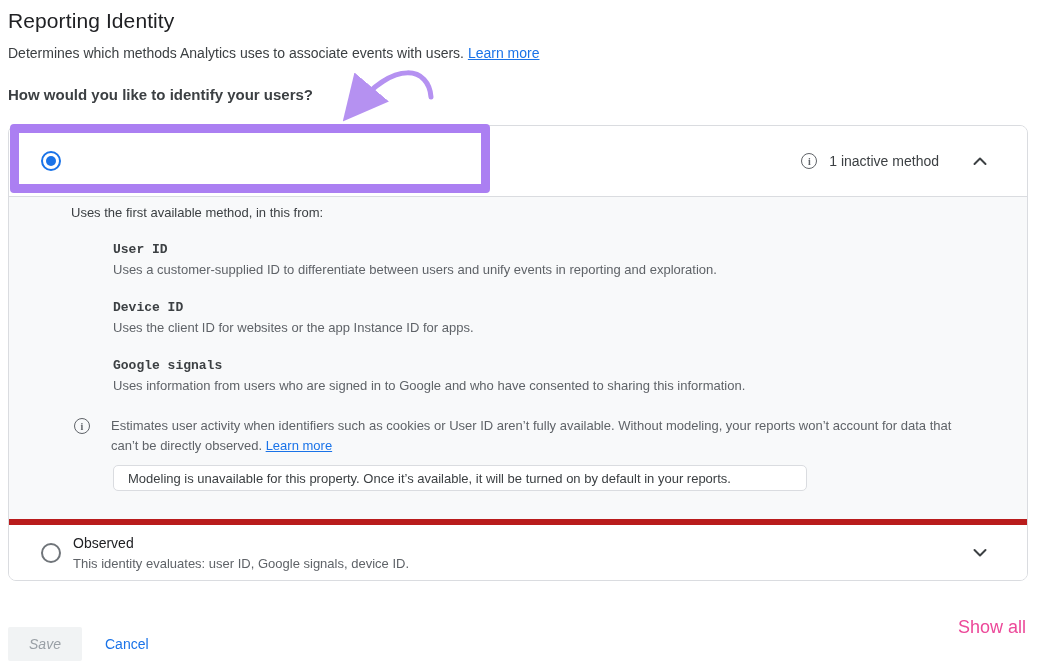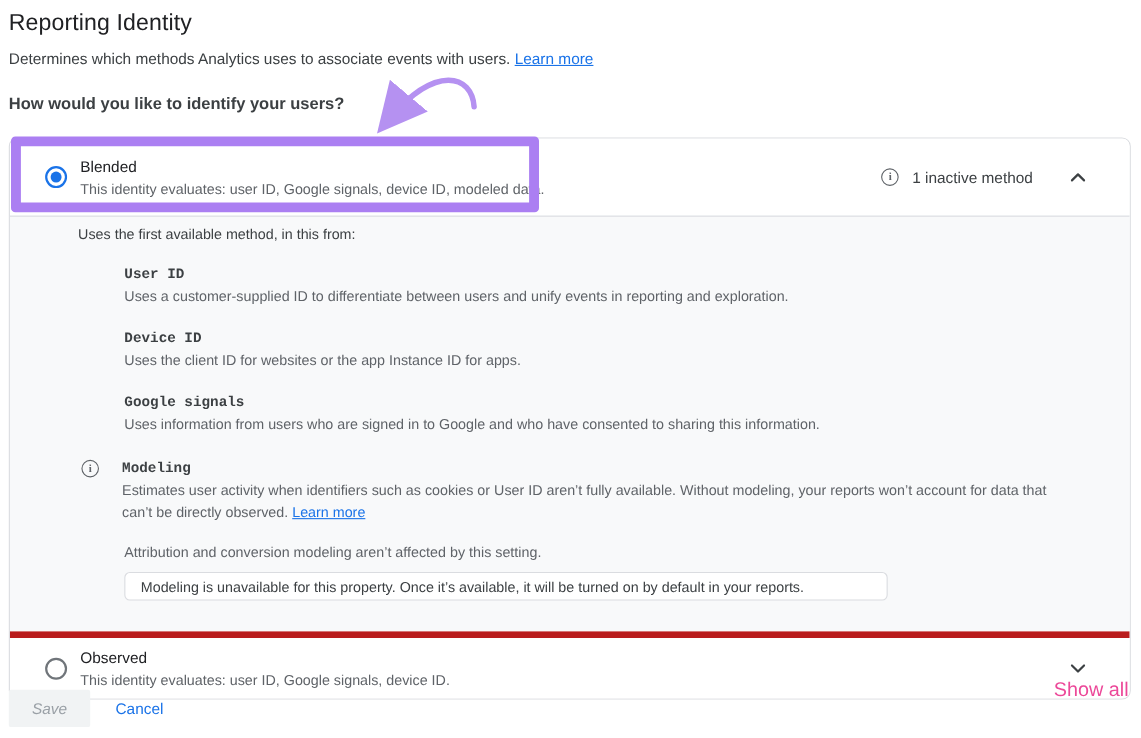--- a/index.html
+++ b/index.html
@@ -129,24 +129,20 @@
         <path d="M0,0 L9,4.5 L0,9 z" fill="#b591f1"></path>
       </marker>
     </defs>
     <path d="M 101 47 C 99 18 66 8 24 58" stroke="#b591f1" stroke-width="5" fill="none" stroke-linecap="round" marker-end="url(#ah)"></path>
   </svg>
 
   <div class="card">
 
     <div class="option-row">
       <span class="radio selected"></span>
-      <span class="option-text">
-        <div class="option-label">Blended</div>
-        <div class="option-desc">This identity evaluates: user ID, Google signals, device ID, modeled data.</div>
-      </span>
       <span class="row-right">
         <span class="info-icon">i</span>
         <span class="inactive-text">1 inactive method</span>
         <span class="chevron">
           <svg width="14" height="10" viewBox="0 0 14 10">
               <polyline points="1.5,8 7,2.5 12.5,8" fill="none" stroke="#3c4043" stroke-width="2" stroke-linecap="round" stroke-linejoin="round"></polyline>
             </svg>
         </span>
       </span>
     </div>
@@ -165,28 +161,26 @@
       </div>
 
       <div class="method">
         <div class="method-name">Google signals</div>
         <div class="method-desc">Uses information from users who are signed in to Google and who have consented to sharing this information.</div>
       </div>
 
       <div class="modeling">
         <span class="info-icon">i</span>
         <span class="modeling-body">
-          <div class="method-name">Modeling</div>
           <div class="method-desc">
             <span>Estimates user activity when identifiers such as cookies or User ID aren’t fully available. Without modeling, your reports won’t account for data that can’t be directly observed. </span><a class="glink">Learn more</a>
           </div>
         </span>
       </div>
 
-      <div class="attribution-note">Attribution and conversion modeling aren’t affected by this setting.</div>
 
       <div class="unavailable-box">
         <span>Modeling is unavailable for this property. Once it’s available, it will be turned on by default in your reports.</span>
       </div>
     </div>
 
     <div class="option-row observed-row">
       <span class="radio unselected"></span>
       <span class="option-text">
         <div class="option-label">Observed</div>

